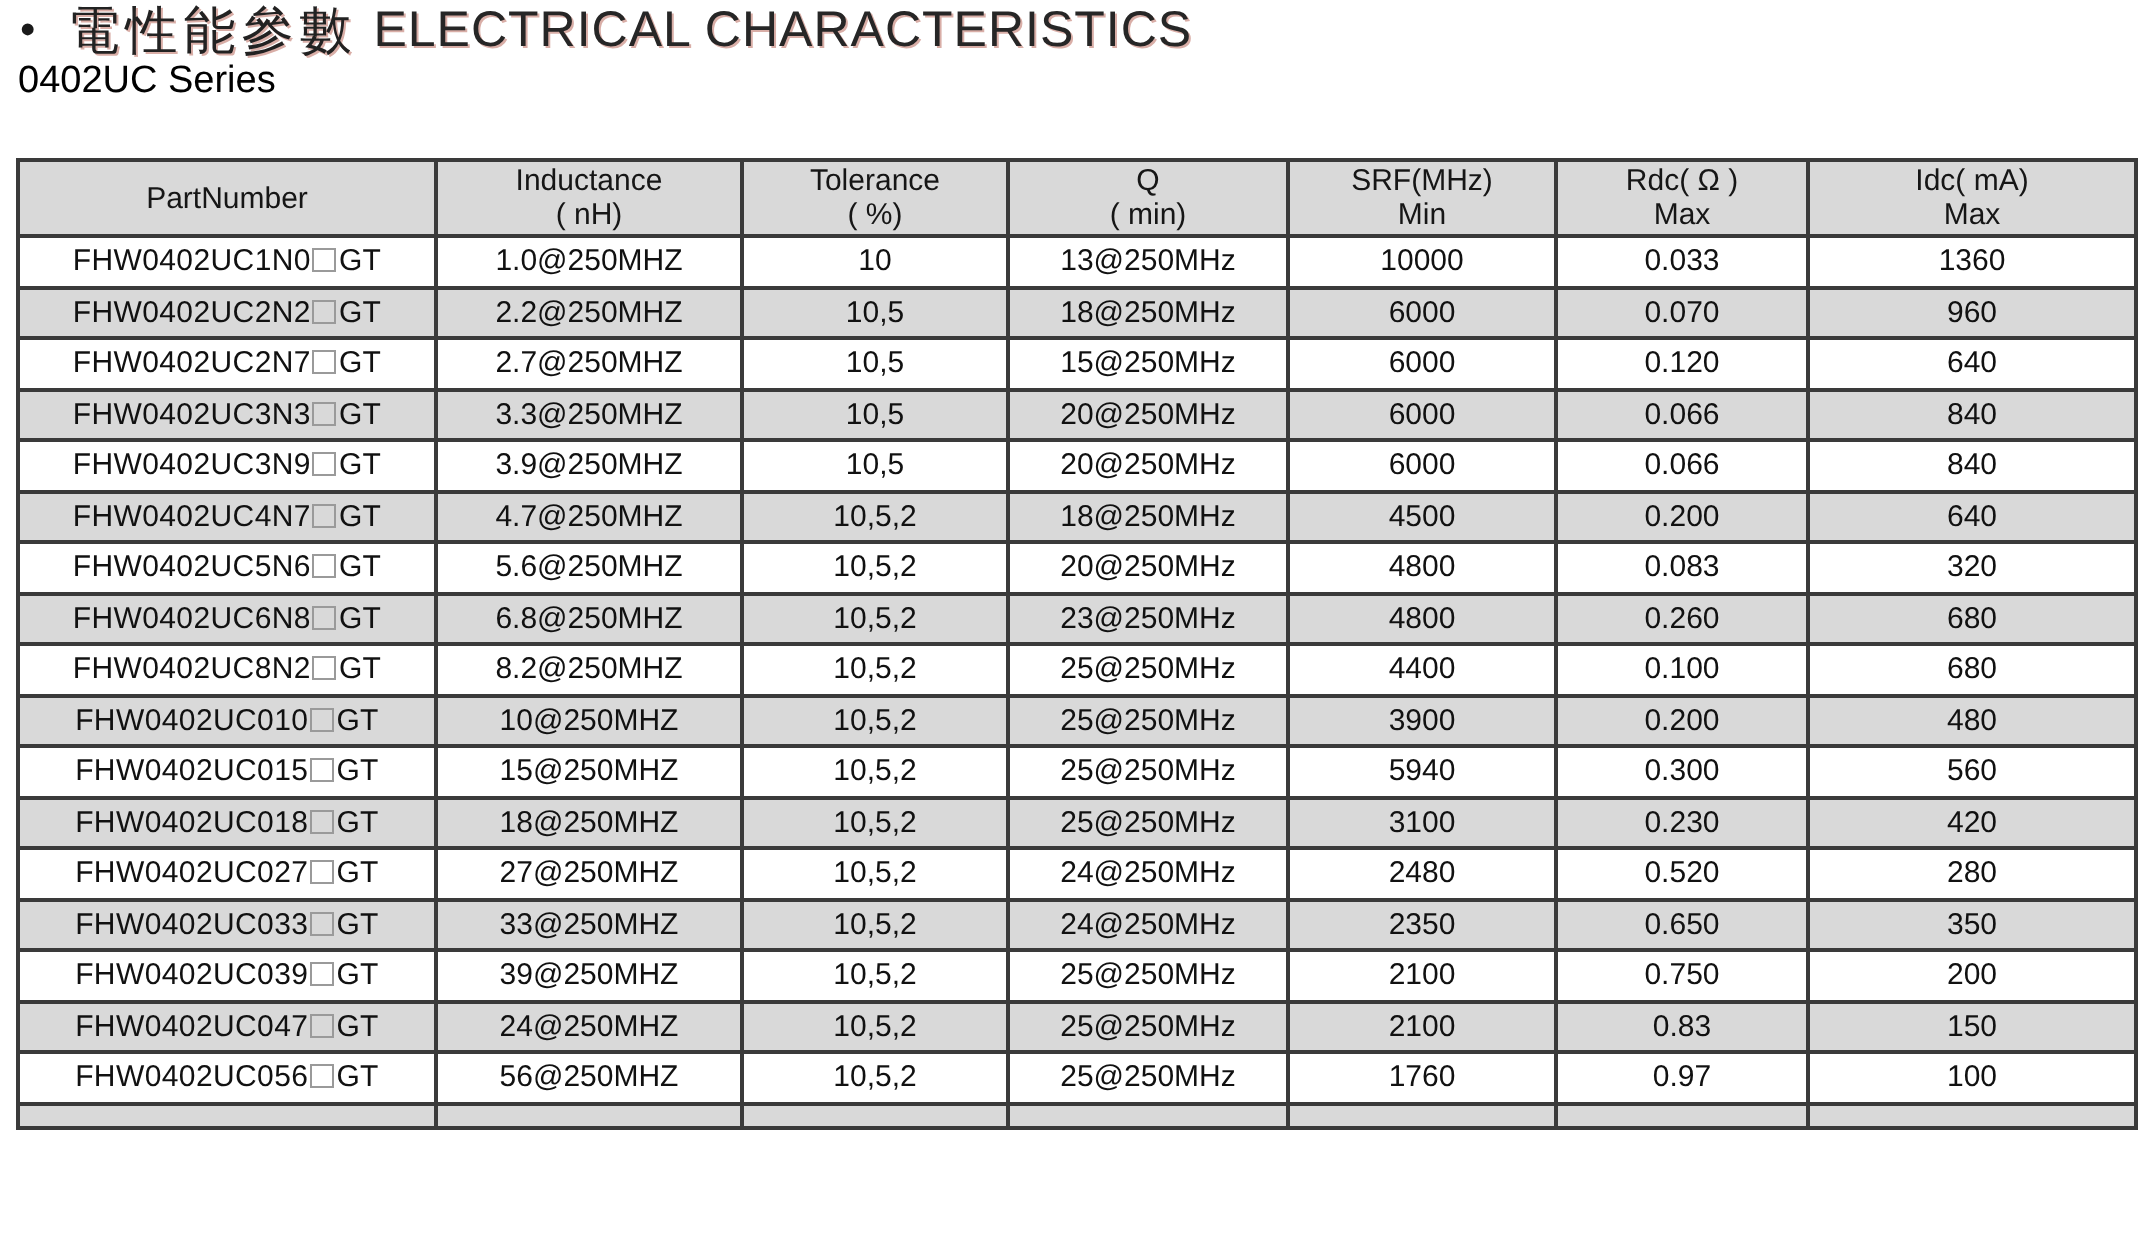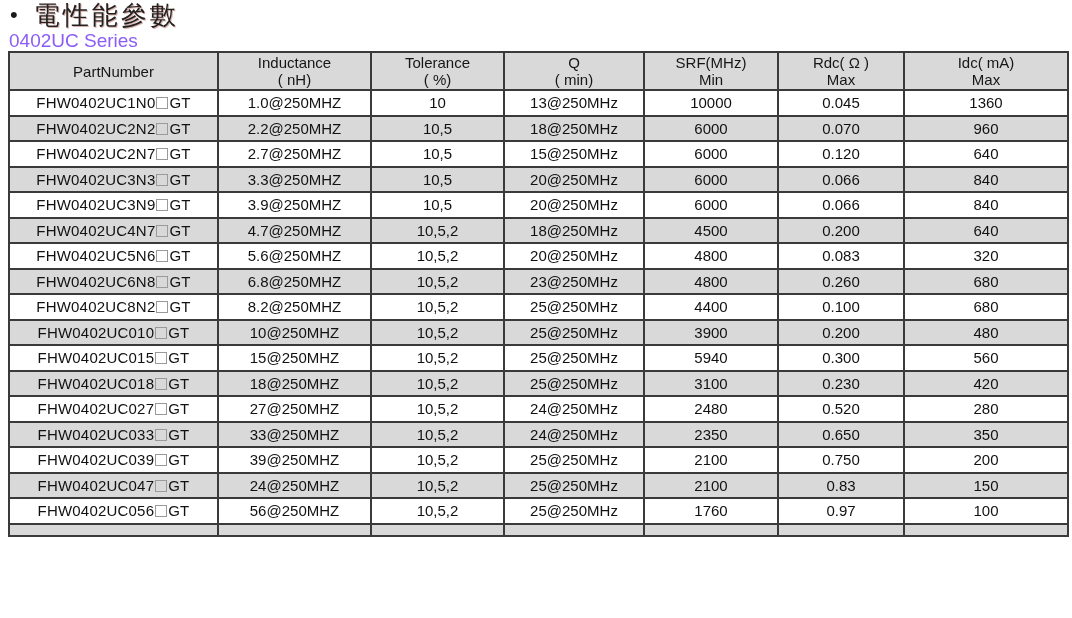--- a/index.html
+++ b/index.html
@@ -35,27 +35,28 @@
   .title-en {
     font-size: 25px;
     letter-spacing: 0.5px;
     color: #262626;
     text-shadow: 1px 1px 0 rgba(170,75,60,0.45);
   }
   .subtitle {
     font-size: 19px;
     line-height: 21px;
     padding-left: 9px;
-    color: #8b5cf6;
+    color: #000000;
   }
   table.spec {
     border-collapse: collapse;
     table-layout: fixed;
     margin-left: 8px;
     width: 1059px;
+    margin-top: 28px;
   }
   table.spec th, table.spec td {
     border: 2px solid #3a3a3a;
     text-align: center;
     vertical-align: middle;
     font-size: 15px;
     padding: 0;
     overflow: hidden;
     white-space: nowrap;
   }
@@ -79,20 +80,21 @@
     vertical-align: -1px;
   }
   .part-cell { letter-spacing: 0.2px; }
 </style>
 </head>
 <body>
 
 <div class="title-row">
   <span class="bullet">•</span>
   <span class="title-zh">電性能參數</span>
+  <span class="title-en">ELECTRICAL CHARACTERISTICS</span>
 </div>
 <div class="subtitle">0402UC Series</div>
 
 <table class="spec">
   <colgroup>
     <col style="width:209px">
     <col style="width:153px">
     <col style="width:133px">
     <col style="width:140px">
     <col style="width:134px">
@@ -132,21 +134,21 @@
   </thead>
   <tbody class="data">
   <tr>
     <td class="part-cell">
       <span class="c-part-prefix">FHW0402UC1N0</span><span class="ph-square"></span><span class="c-part-suffix">GT</span>
     </td>
     <td class="c-inductance">1.0@250MHZ</td>
     <td class="c-tolerance">10</td>
     <td class="c-q">13@250MHz</td>
     <td class="c-srf">10000</td>
-    <td class="c-rdc">0.045</td>
+    <td class="c-rdc">0.033</td>
     <td class="c-idc">1360</td>
   </tr>
 
   <tr>
     <td class="part-cell">
       <span class="c-part-prefix">FHW0402UC2N2</span><span class="ph-square"></span><span class="c-part-suffix">GT</span>
     </td>
     <td class="c-inductance">2.2@250MHZ</td>
     <td class="c-tolerance">10,5</td>
     <td class="c-q">18@250MHz</td>

